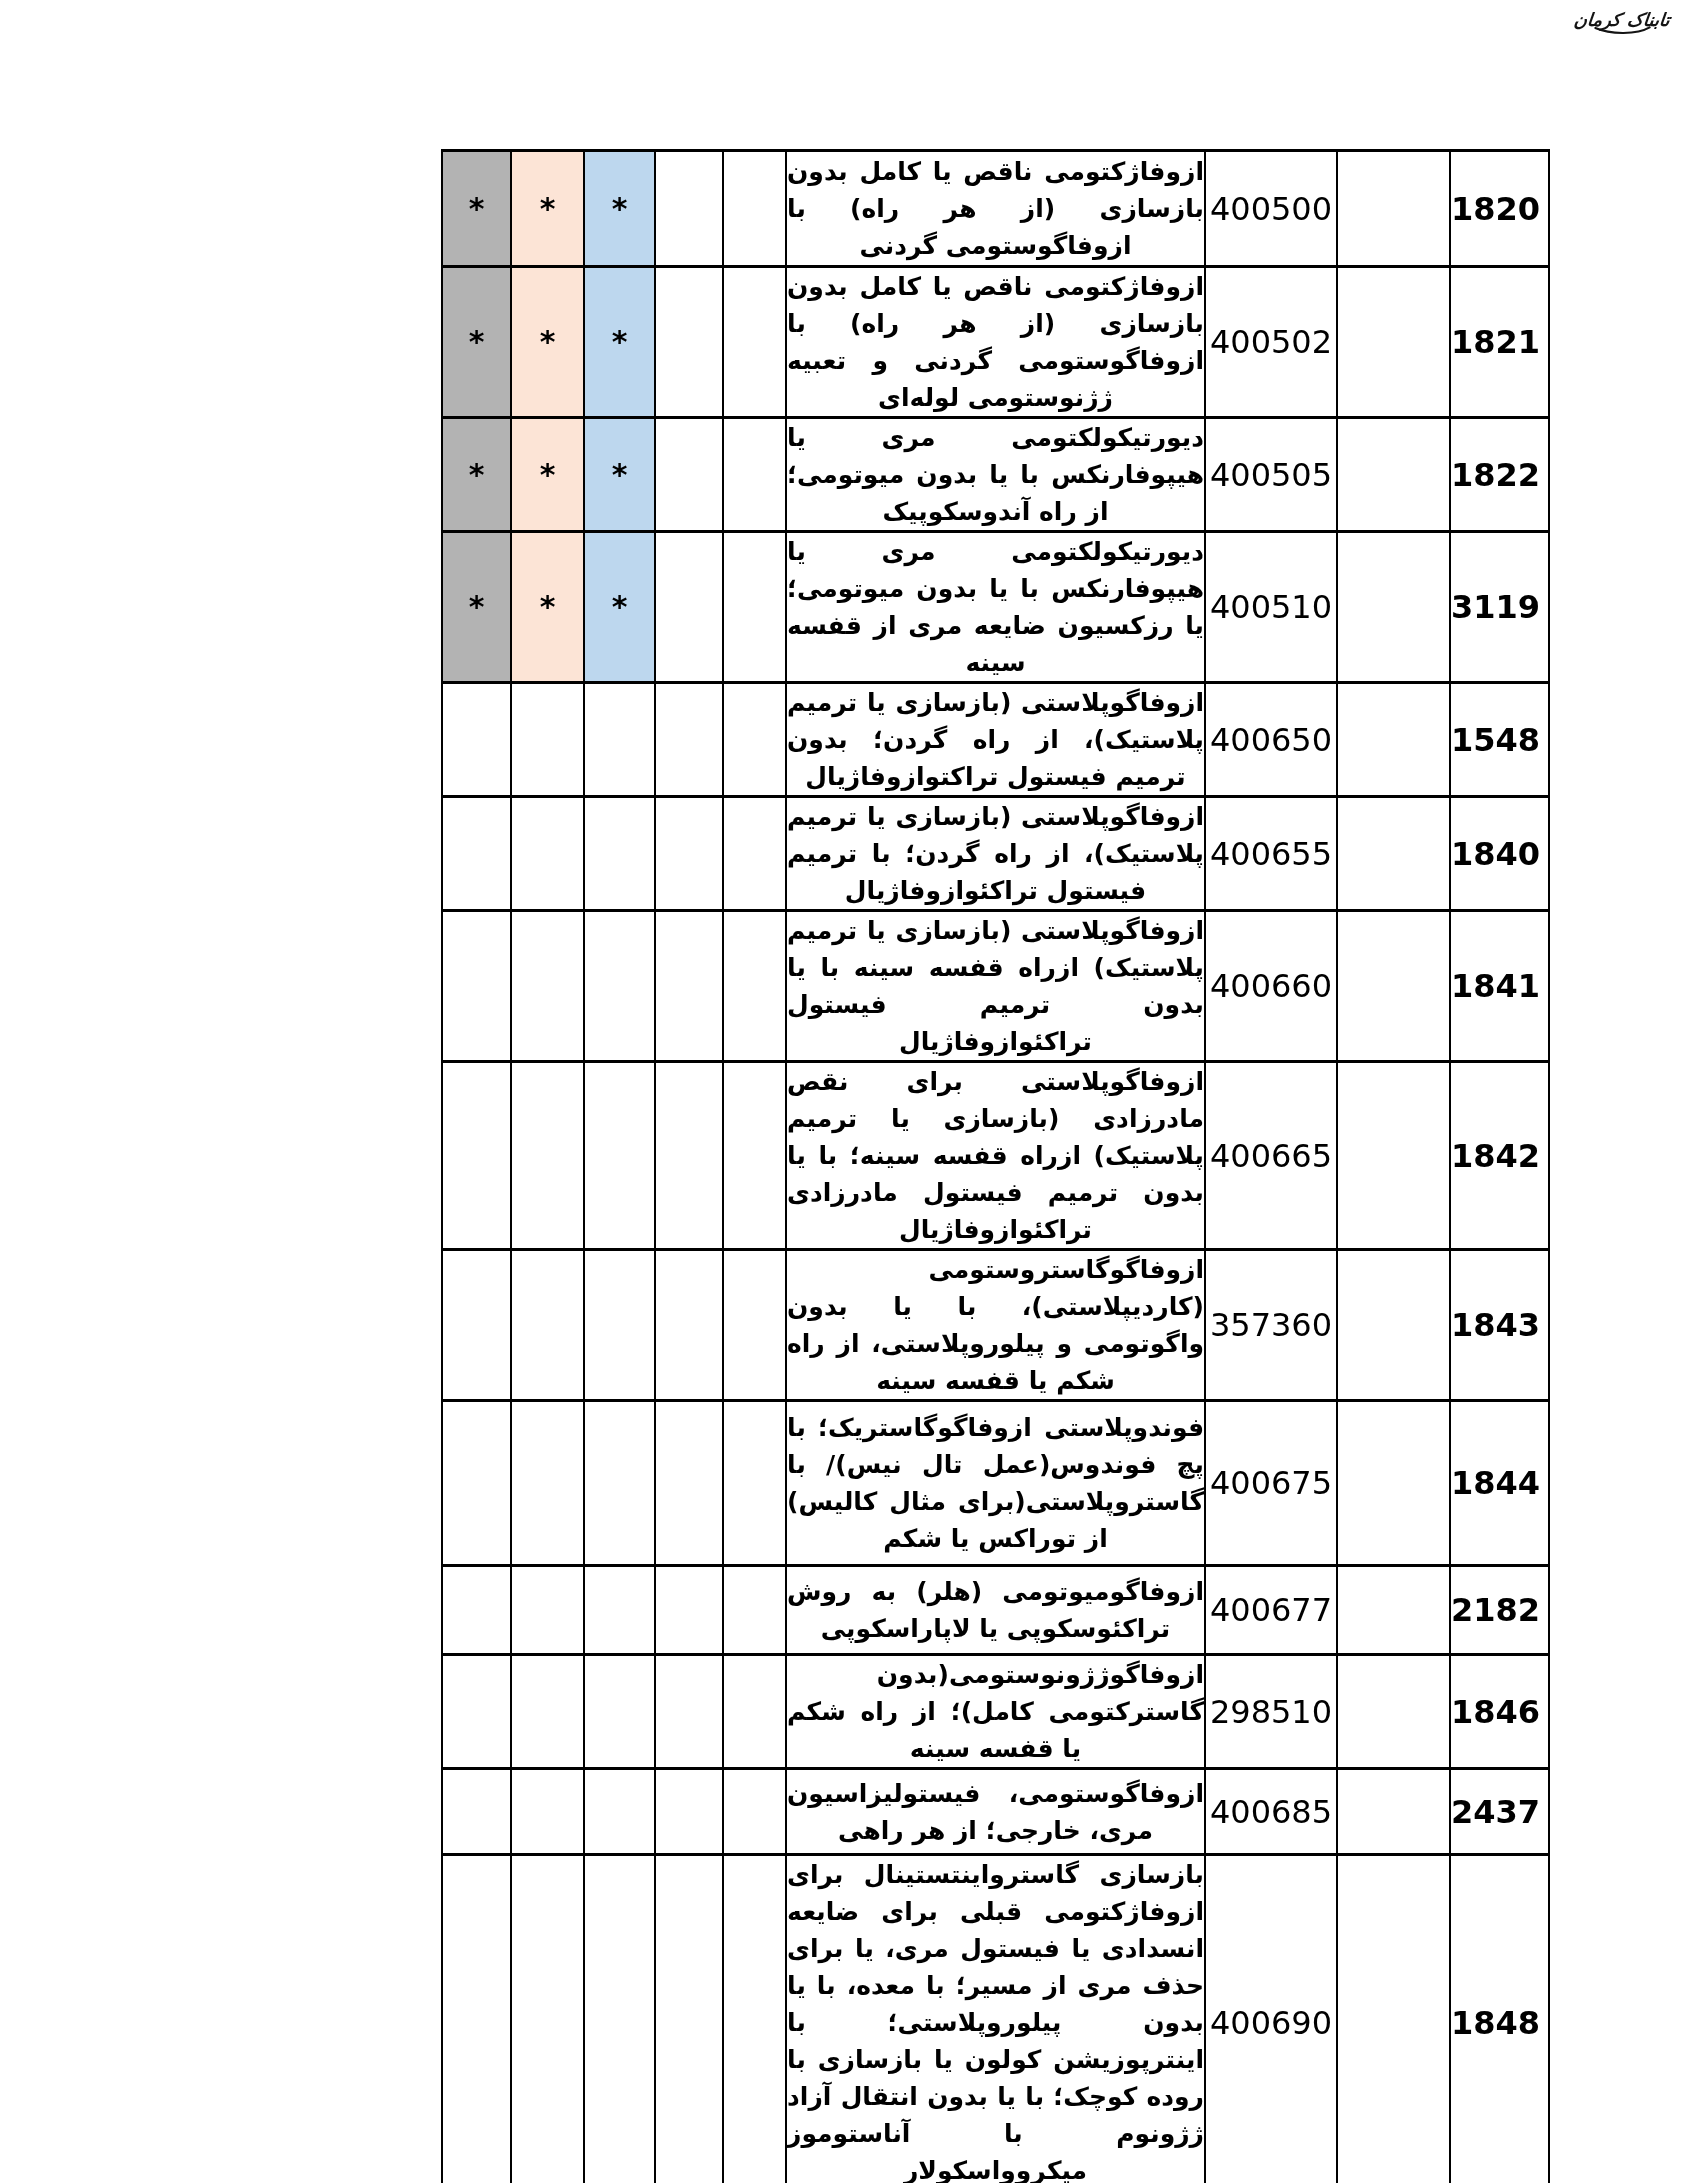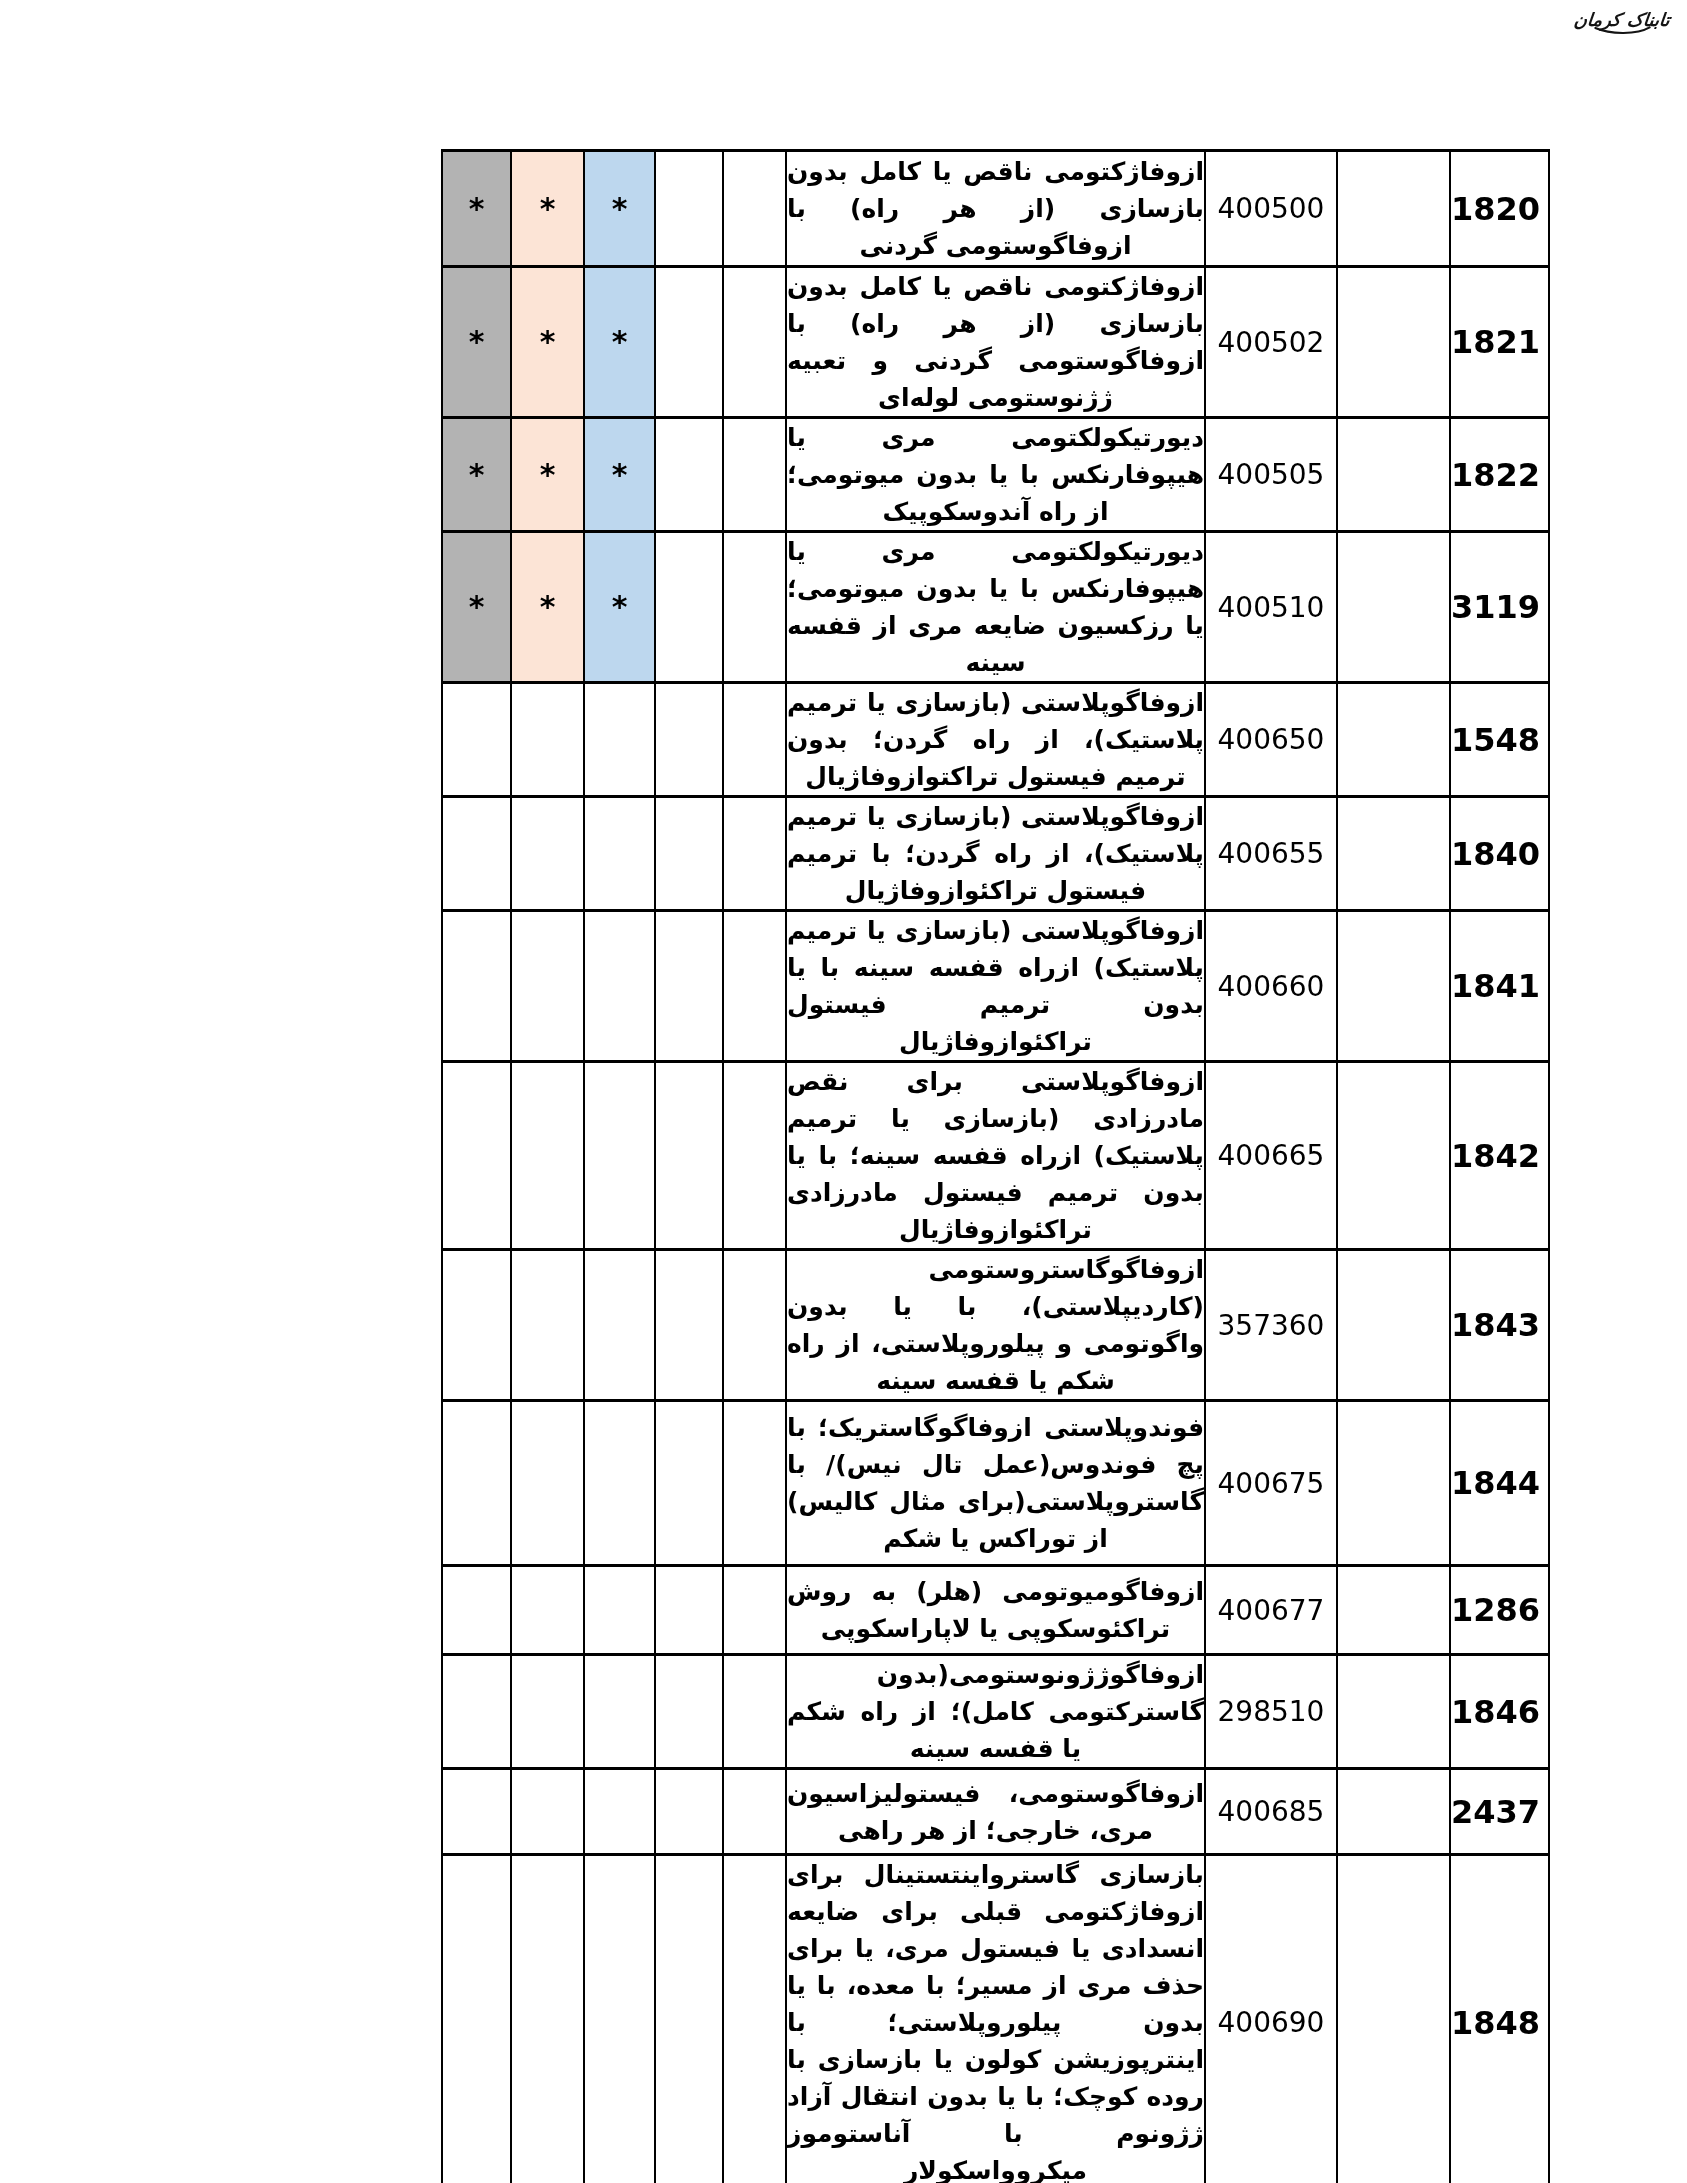--- a/index.html
+++ b/index.html
@@ -22,21 +22,21 @@
   table.tariff{
     position:absolute;left:441px;top:149px;
     border-collapse:collapse;table-layout:fixed;direction:rtl;background:#fff;
   }
   table.tariff td{
     border-left:2.6px solid #000;border-right:2.6px solid #000;
     border-top:3.3px solid #000;border-bottom:3.3px solid #000;
     padding:0;overflow:hidden;vertical-align:middle;color:#000;
   }
   td.cell-id{font-size:32px;font-weight:bold;text-align:left;}
-  td.cell-code{font-size:28px;font-weight:normal;text-align:center;}
+  td.cell-code{font-size:32px;font-weight:normal;text-align:center;}
   td.cell-desc{
     font-size:25px;font-weight:bold;line-height:37px;
     text-align:justify;text-align-last:center;direction:rtl;
     padding:4px 5.3px;
   }
   td.cell-flag{font-size:30px;font-weight:bold;text-align:center;line-height:1;}
   td.cell-empty{background:#fff;}
 
   .bg-gray { background:var(--flag-gray ,#b3b3b3);}
   .bg-peach{ background:var(--flag-peach,#fce4d6);}
@@ -187,21 +187,21 @@
       <td class="cell-code">400675</td>
       <td class="cell-desc">فوندوپلاستی ازوفاگوگاستریک؛ با پچ فوندوس(عمل تال نیس)/ با گاستروپلاستی(برای مثال کالیس) از توراکس یا شکم</td>
       <td class="cell-empty"></td>
       <td class="cell-empty"></td>
       <td class="cell-flag"></td>
       <td class="cell-flag"></td>
       <td class="cell-flag"></td>
     </tr>
 
     <tr class="r10">
-      <td class="cell-id">1286</td>
+      <td class="cell-id">2182</td>
       <td class="cell-empty"></td>
       <td class="cell-code">400677</td>
       <td class="cell-desc">ازوفاگومیوتومی (هلر) به روش تراکئوسکوپی یا لاپاراسکوپی</td>
       <td class="cell-empty"></td>
       <td class="cell-empty"></td>
       <td class="cell-flag"></td>
       <td class="cell-flag"></td>
       <td class="cell-flag"></td>
     </tr>
 

